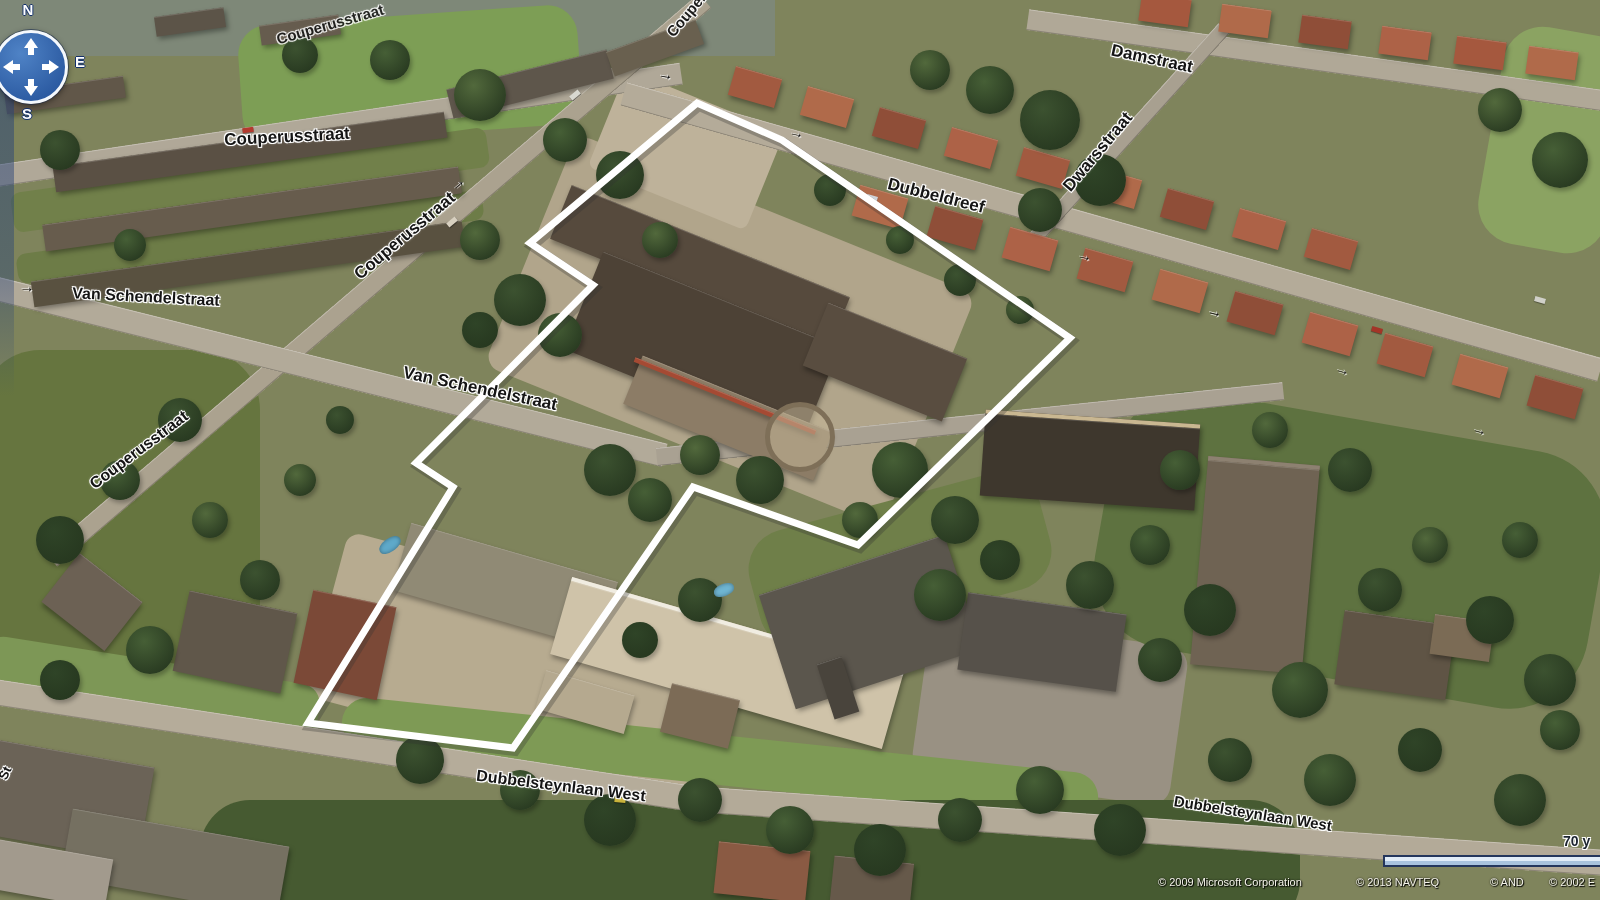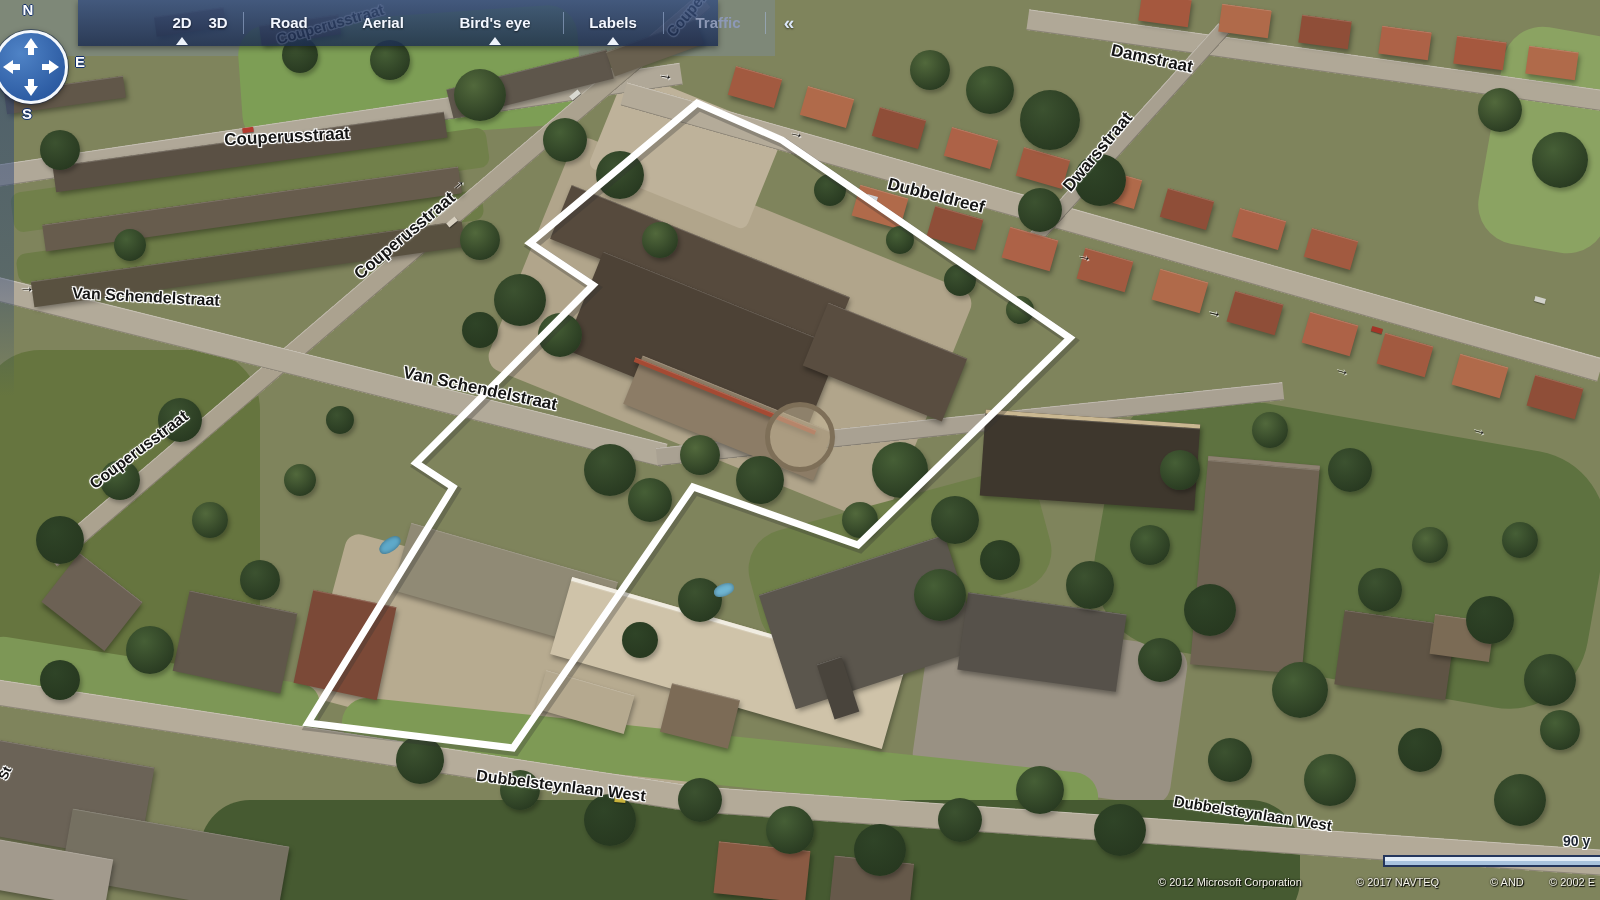--- a/index.html
+++ b/index.html
@@ -253,58 +253,39 @@
       <span class="arrow" style="left: 666px; top: 74px; transform: translate(-50%, -50%) rotate(10deg);">→</span>
       <span class="arrow" style="left: 797px; top: 132px; transform: translate(-50%, -50%) rotate(12deg);">→</span>
       <span class="arrow" style="left: 1085px; top: 255px; transform: translate(-50%, -50%) rotate(12deg);">→</span>
       <span class="arrow" style="left: 1215px; top: 311px; transform: translate(-50%, -50%) rotate(14deg);">→</span>
       <span class="arrow" style="left: 1343px; top: 369px; transform: translate(-50%, -50%) rotate(16deg);">→</span>
       <span class="arrow" style="left: 1480px; top: 429px; transform: translate(-50%, -50%) rotate(16deg);">→</span>
     </div>
 
   <div id="leftstrip"></div>
 
-  <div id="toolbar">
-    <div id="toolbar-items">
-        <span class="titem" style="left: 104px;">2D</span>
-        <div class="tcaret" style="left: 104px;"></div>
-        <span class="titem" style="left: 140px;">3D</span>
-        <span class="titem" style="left: 211px;">Road</span>
-        <span class="titem" style="left: 305px;">Aerial</span>
-        <span class="titem" style="left: 417px;">Bird's eye</span>
-        <div class="tcaret" style="left: 417px;"></div>
-        <span class="titem" style="left: 535px;">Labels</span>
-        <div class="tcaret" style="left: 535px;"></div>
-        <span class="titem muted" style="left: 640px;">Traffic</span>
-        <div class="tdivider" style="left: 165px;"></div>
-        <div class="tdivider" style="left: 485px;"></div>
-        <div class="tdivider" style="left: 585px;"></div>
-        <div class="tdivider" style="left: 687px;"></div>
-      </div>
-    <span id="collapse-btn" style="left: 711px;">«</span>
-  </div>
 
   <div id="compass">
     <div id="compass-disc"></div>
     <span class="cletter" style="left:28px;top:9px">N</span>
     <span class="cletter" style="left:80px;top:61px">E</span>
     <span class="cletter" style="left:27px;top:113px">S</span>
 
     <div class="carrow" style="left:24px;top:38px;border-left:7px solid transparent;border-right:7px solid transparent;border-bottom:10px solid #fff"></div>
     <div class="carrow-stem" style="left:28px;top:48px;width:6px;height:7px"></div>
     <div class="carrow" style="left:24px;top:86px;border-left:7px solid transparent;border-right:7px solid transparent;border-top:10px solid #fff"></div>
     <div class="carrow-stem" style="left:28px;top:79px;width:6px;height:7px"></div>
     <div class="carrow" style="left:3px;top:60px;border-top:7px solid transparent;border-bottom:7px solid transparent;border-right:10px solid #fff"></div>
     <div class="carrow-stem" style="left:13px;top:64px;width:7px;height:6px"></div>
     <div class="carrow" style="left:49px;top:60px;border-top:7px solid transparent;border-bottom:7px solid transparent;border-left:10px solid #fff"></div>
     <div class="carrow-stem" style="left:42px;top:64px;width:7px;height:6px"></div>
   </div>
 
   <div id="scalebar"></div>
-  <span id="scale-label">90 y</span>
+  <span id="scale-label">70 y</span>
 
   <div id="attribution">
-      <span class="attr-seg" style="left: 1158px;">© 2012 Microsoft Corporation</span>
-      <span class="attr-seg" style="left: 1356px;">© 2017 NAVTEQ</span>
+      <span class="attr-seg" style="left: 1158px;">© 2009 Microsoft Corporation</span>
+      <span class="attr-seg" style="left: 1356px;">© 2013 NAVTEQ</span>
       <span class="attr-seg" style="left: 1490px;">© AND</span>
       <span class="attr-seg" style="left: 1549px;">© 2002 E</span>
     </div>
 </div>
 
 </body></html>

